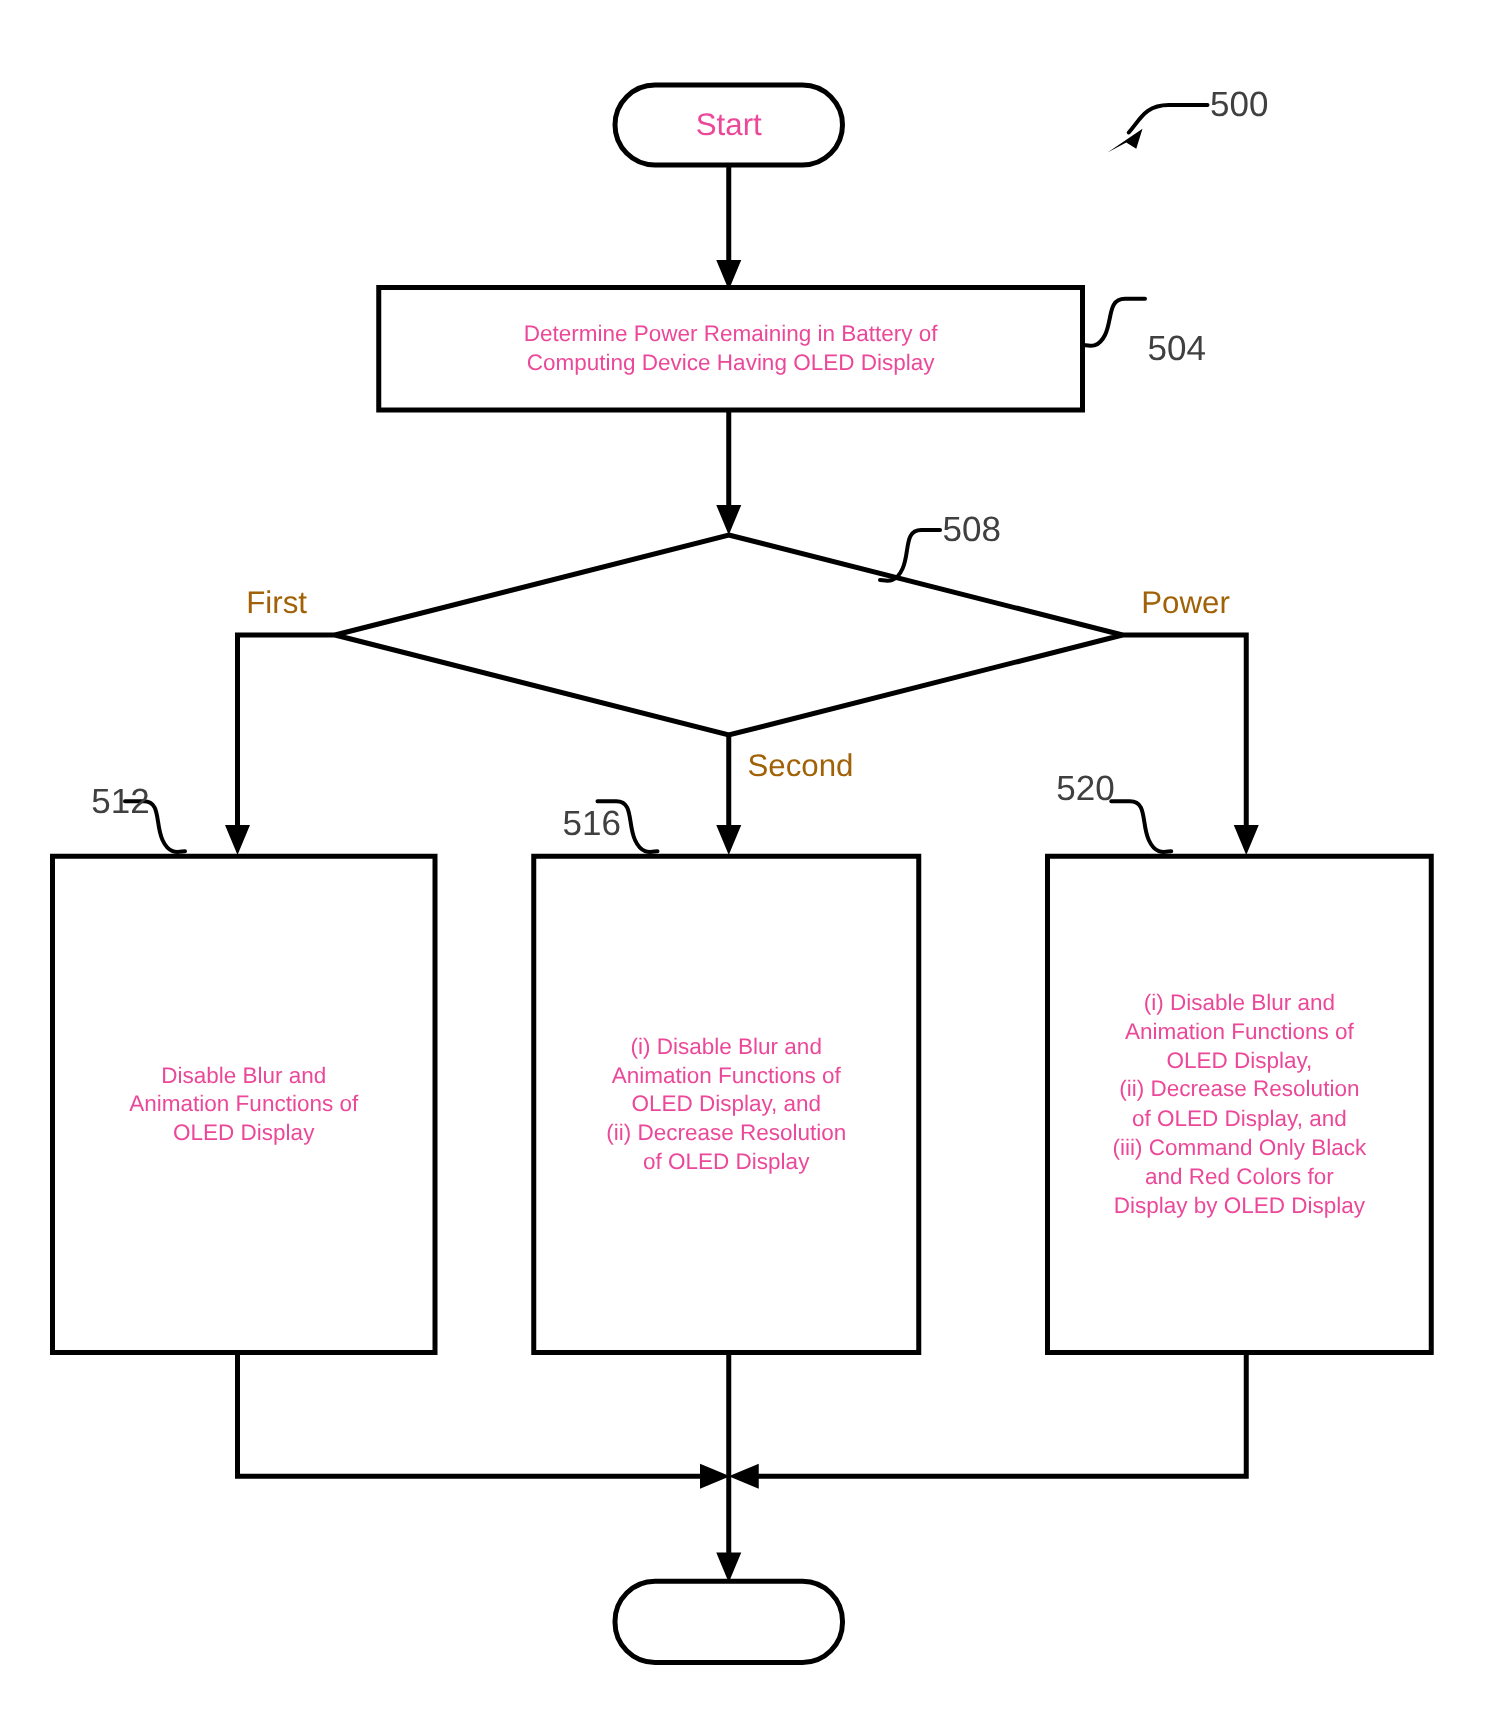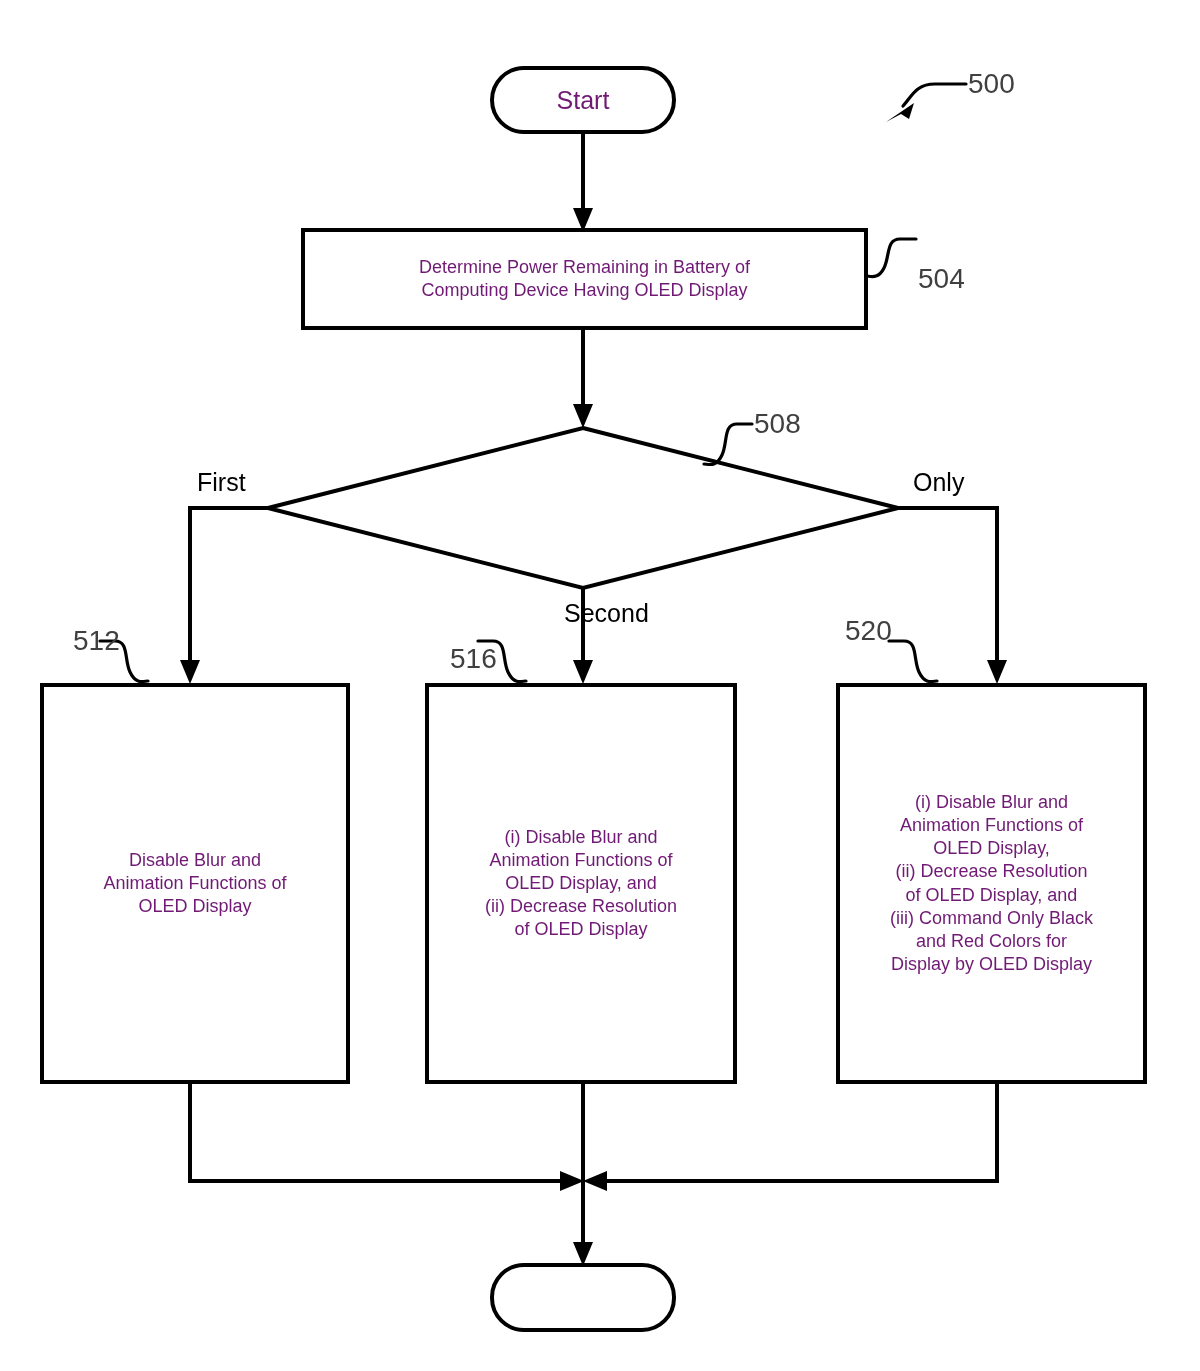--- a/index.html
+++ b/index.html
@@ -41,21 +41,21 @@
     stroke-width: 3.2;
     stroke-linecap: round;
   }
   .arrowhead {
     fill: #000000;
     stroke: none;
   }
   .node-text {
     position: absolute;
     text-align: center;
-    color: #701a75;
+    color: #ec4899;
     line-height: 1.28;
     white-space: pre-line;
     font-family: "Liberation Sans", sans-serif;
   }
   .terminal-text {
     font-size: 25px;
   }
   .process-text {
     font-size: 18px;
   }
@@ -65,21 +65,21 @@
   .ref-num {
     position: absolute;
     font-size: 28px;
     color: #404040;
     font-family: "Liberation Sans", sans-serif;
     white-space: nowrap;
   }
   .edge-label {
     position: absolute;
     font-size: 25px;
-    color: #000000;
+    color: #a16207;
     font-family: "Liberation Sans", sans-serif;
     white-space: nowrap;
   }
   .center-box {
     display: flex;
     align-items: center;
     justify-content: center;
   }
 </style>
 </head>
@@ -146,23 +146,23 @@
   <div class="node-text process-text center-box" style="left:303px; top:230px; width:563px; height:98px;">Determine Power Remaining in Battery of
 Computing Device Having OLED Display</div>
 
   <div class="ref-num" style="left:918px; top:224px;margin-top:39px;">504</div>
 
 
   <div class="ref-num" style="left:754px; top:408px;">508</div>
 
   <div class="edge-label" style="left:197px; top:468px;">First</div>
 
-  <div class="edge-label" style="left:564px; top:599px;">Second</div>
+  <div class="edge-label" style="left:598px; top:599px;">Second</div>
 
-  <div class="edge-label" style="left:913px; top:468px;">Only</div>
+  <div class="edge-label" style="left:913px; top:468px;">Power</div>
 
   <div class="ref-num" style="left:73px; top:625px;">512</div>
   <div class="node-text process-text center-box" style="left:42px; top:685px; width:306px; height:397px;">Disable Blur and
 Animation Functions of
 OLED Display</div>
 
   <div class="ref-num" style="left:434px; top:643px;margin-left:16px;">516</div>
   <div class="node-text process-text center-box" style="left:427px; top:685px; width:308px; height:397px;">(i) Disable Blur and
 Animation Functions of
 OLED Display, and

